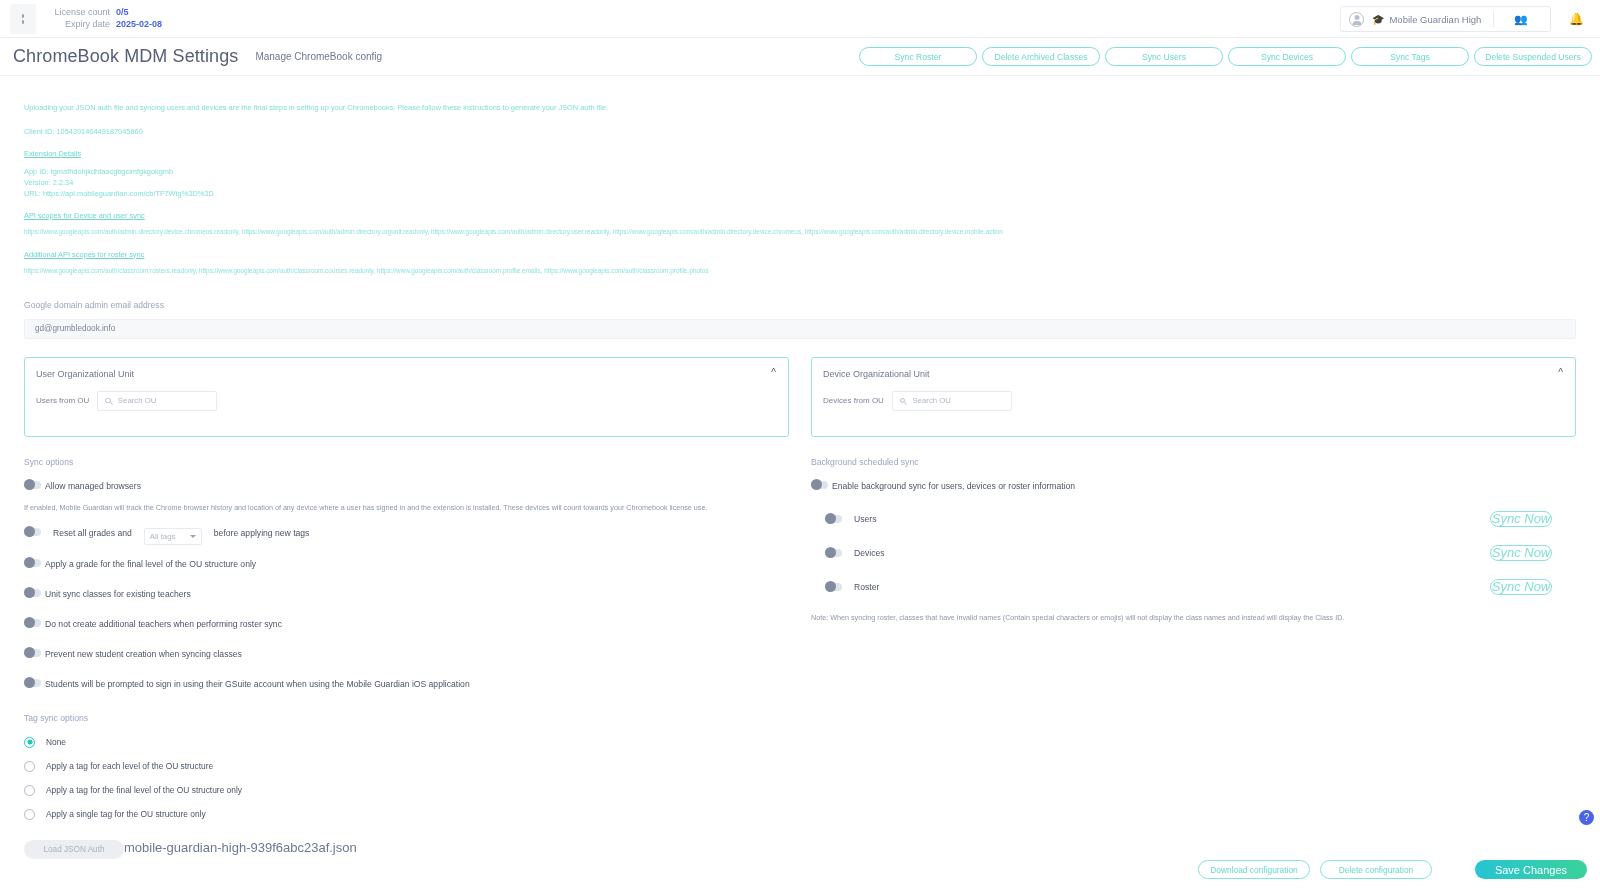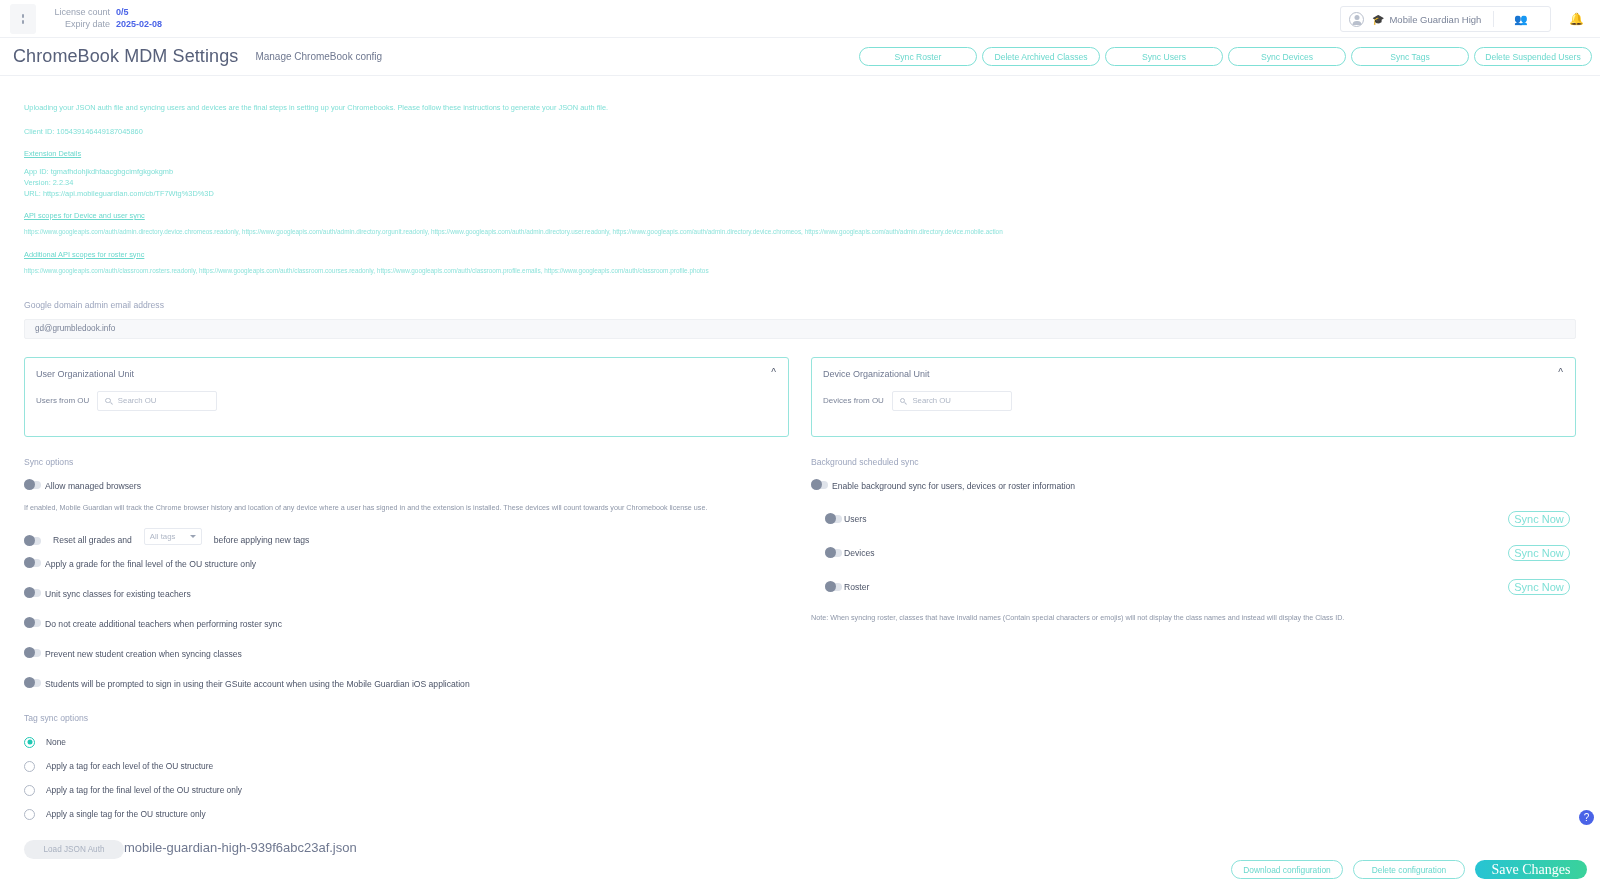--- a/index.html
+++ b/index.html
@@ -210,42 +210,43 @@
   .toggle::after {
     content:''; position:absolute; left:0; top:-1.5px;
     width: 11px; height: 11px; border-radius:50%;
     background:#828c9f;
   }
   .opt-text { font-size: 8.6px; color: #4c5468; }
   .opt-help {
     font-size: 7.2px; color: #8d96a8;
     margin-top: -8px; margin-bottom: 16px;
   }
-  .inline-row { display:flex; align-items:flex-end; gap:12px; margin-bottom: 14px;}
+  .inline-row { display:flex; align-items:flex-start; gap:12px; margin-bottom: 14px;}
   .tag-select {
     width: 58px; height: 17px;
     border: 1px solid #e7eaf0; border-radius: 2px;
     display: flex; align-items: center; justify-content: space-between;
     padding: 0 5px; font-size: 7.8px; color: #aeb6c5; cursor: pointer;
     background:#fff;
   }
   .caret { width:0;height:0;border-left:3px solid transparent;border-right:3px solid transparent;border-top:3.5px solid #9aa3b4;}
 
   
   .sub-opt-row {
-    display: flex; align-items: center; gap: 2px;
+    display: flex; align-items: center; gap: 12px;
     margin-left: 14px; margin-bottom: 18px; position: relative; height: 16px;
   }
   .sync-now-btn {
-    position: absolute; right: 6px;
+    position: absolute; right: 24px;
     border: 1px solid #8ae2da; border-radius: 11px;
     height: 16px; width: 62px;
-    font-size: 11px; color: #7fe0d6; background:#fff;
+    font-size: 13px; color: #7fe0d6; background:#fff;
     display:flex; align-items:center; justify-content:center; cursor:pointer;
     font-family:"Liberation Sans", sans-serif;
+    font-style:italic;
   }
   .note-text { font-size: 7.2px; color: #8d96a8; margin-top: 8px; }
 
   
   .radio-row { display:flex; align-items:center; gap:11px; margin-bottom: 13px; cursor:pointer;}
   .radio {
     width: 11px; height: 11px; border-radius:50%;
     border: 1.3px solid #b0b8c6; flex: none; position: relative; background:#fff;
   }
   .radio.checked { border-color:#1fc8b4; }
@@ -273,23 +274,24 @@
   .footer-btn-outline {
     width: 112px; height: 19px;
     border: 1px solid #8ae2da; border-radius: 10px;
     background:#fff; color:#6bd8cd; font-size: 8.4px;
     display:flex;align-items:center;justify-content:center;cursor:pointer;
     font-family:"Liberation Sans", sans-serif;
   }
   .footer-btn-primary {
     width: 112px; height: 19px; border:none; border-radius: 10px;
     background: linear-gradient(to right, #27c4d4, #3ad29a);
-    color:#fff; font-size: 14px;
+    color:#fff; font-size: 11px;
     display:flex;align-items:center;justify-content:center;cursor:pointer;
-    font-family:Liberation Serif, serif;
+    font-family:Liberation Sans, sans-serif;
+    margin-left:33px;
   }
   .help-fab {
     position: absolute; right: 6px; bottom: 66px;
     width: 15px; height: 15px; border-radius: 50%;
     background: #4a63e7; color:#fff; font-size: 10px;
     display:flex; align-items:center; justify-content:center; cursor:pointer;
   }
 </style>
 </head>
 <body>

